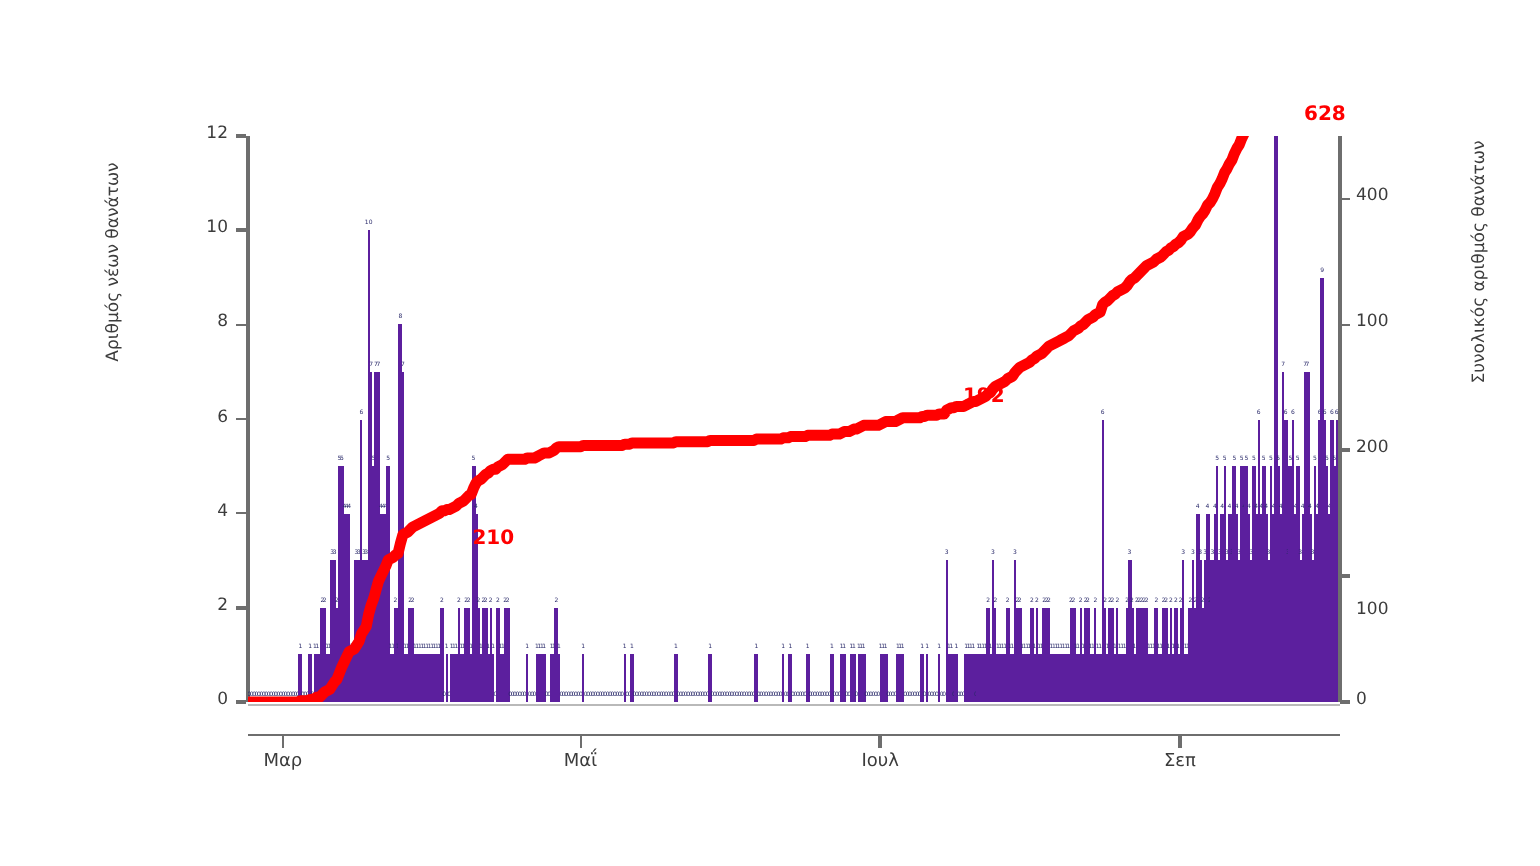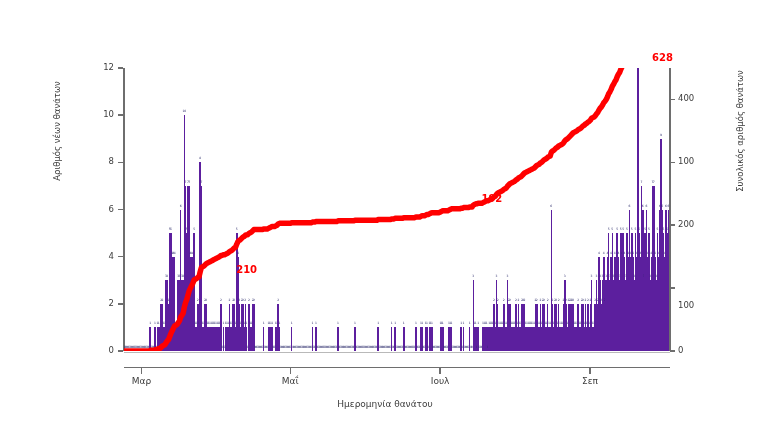--- a/index.html
+++ b/index.html
@@ -108,21 +108,20 @@
   }
 </style>
 </head>
 <body>
 
 <div id="figure">
 
 
   <div id="ylabel-left">Αριθμός νέων θανάτων</div>
   <div id="ylabel-right">Συνολικός αριθμός θανάτων</div>
-  <div id="xlabel-title">Ημερομηνία θανάτου</div>
 
   <div id="axis-left"></div>
   <div id="axis-right"></div>
   <div id="axis-bottom"></div>
   <div id="cat-rule"></div>
 
   <div id="yticks-left">
       <div class="ytick left" style="top: 350.25px;"></div>
       <div class="ylabel left-pos" style="top: 345px;">0</div>
       <div class="ytick left" style="top: 303.083px;"></div>

